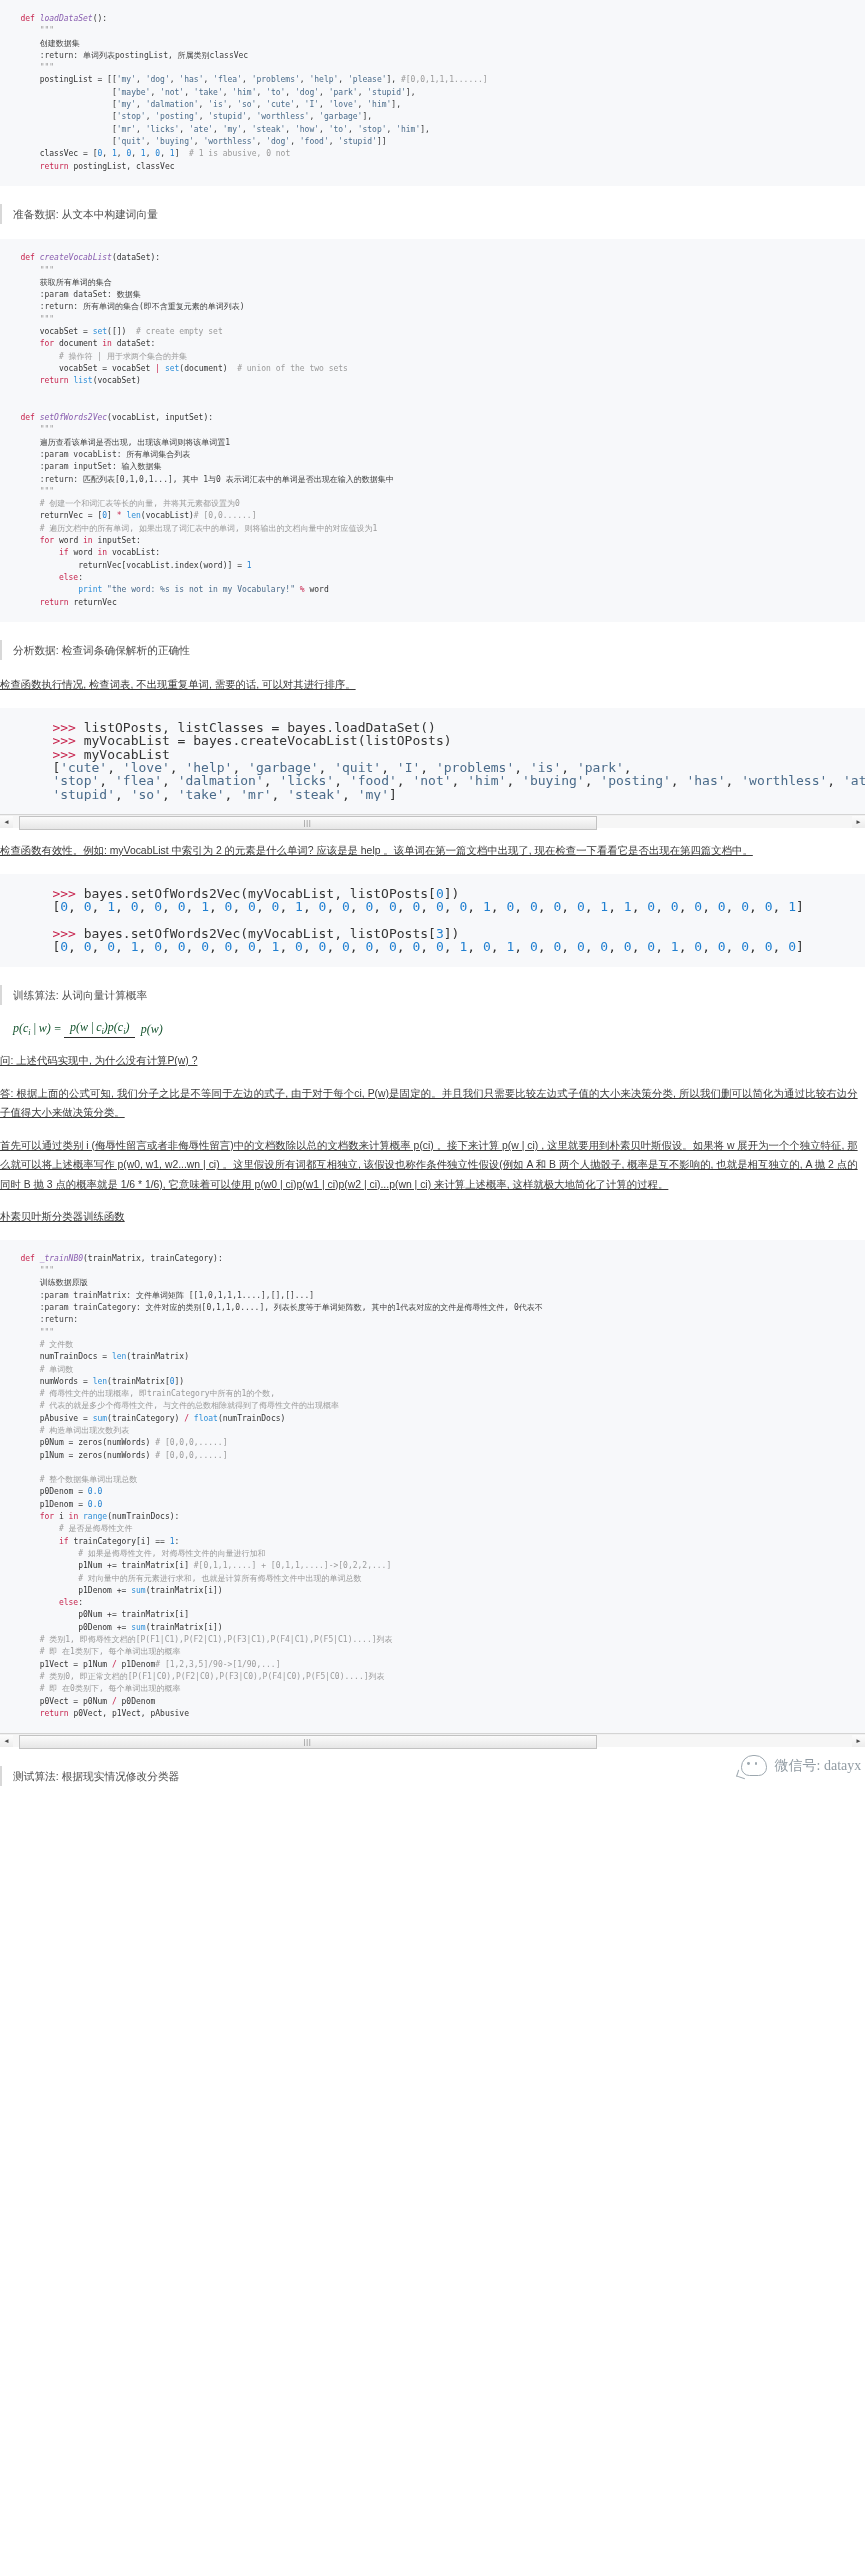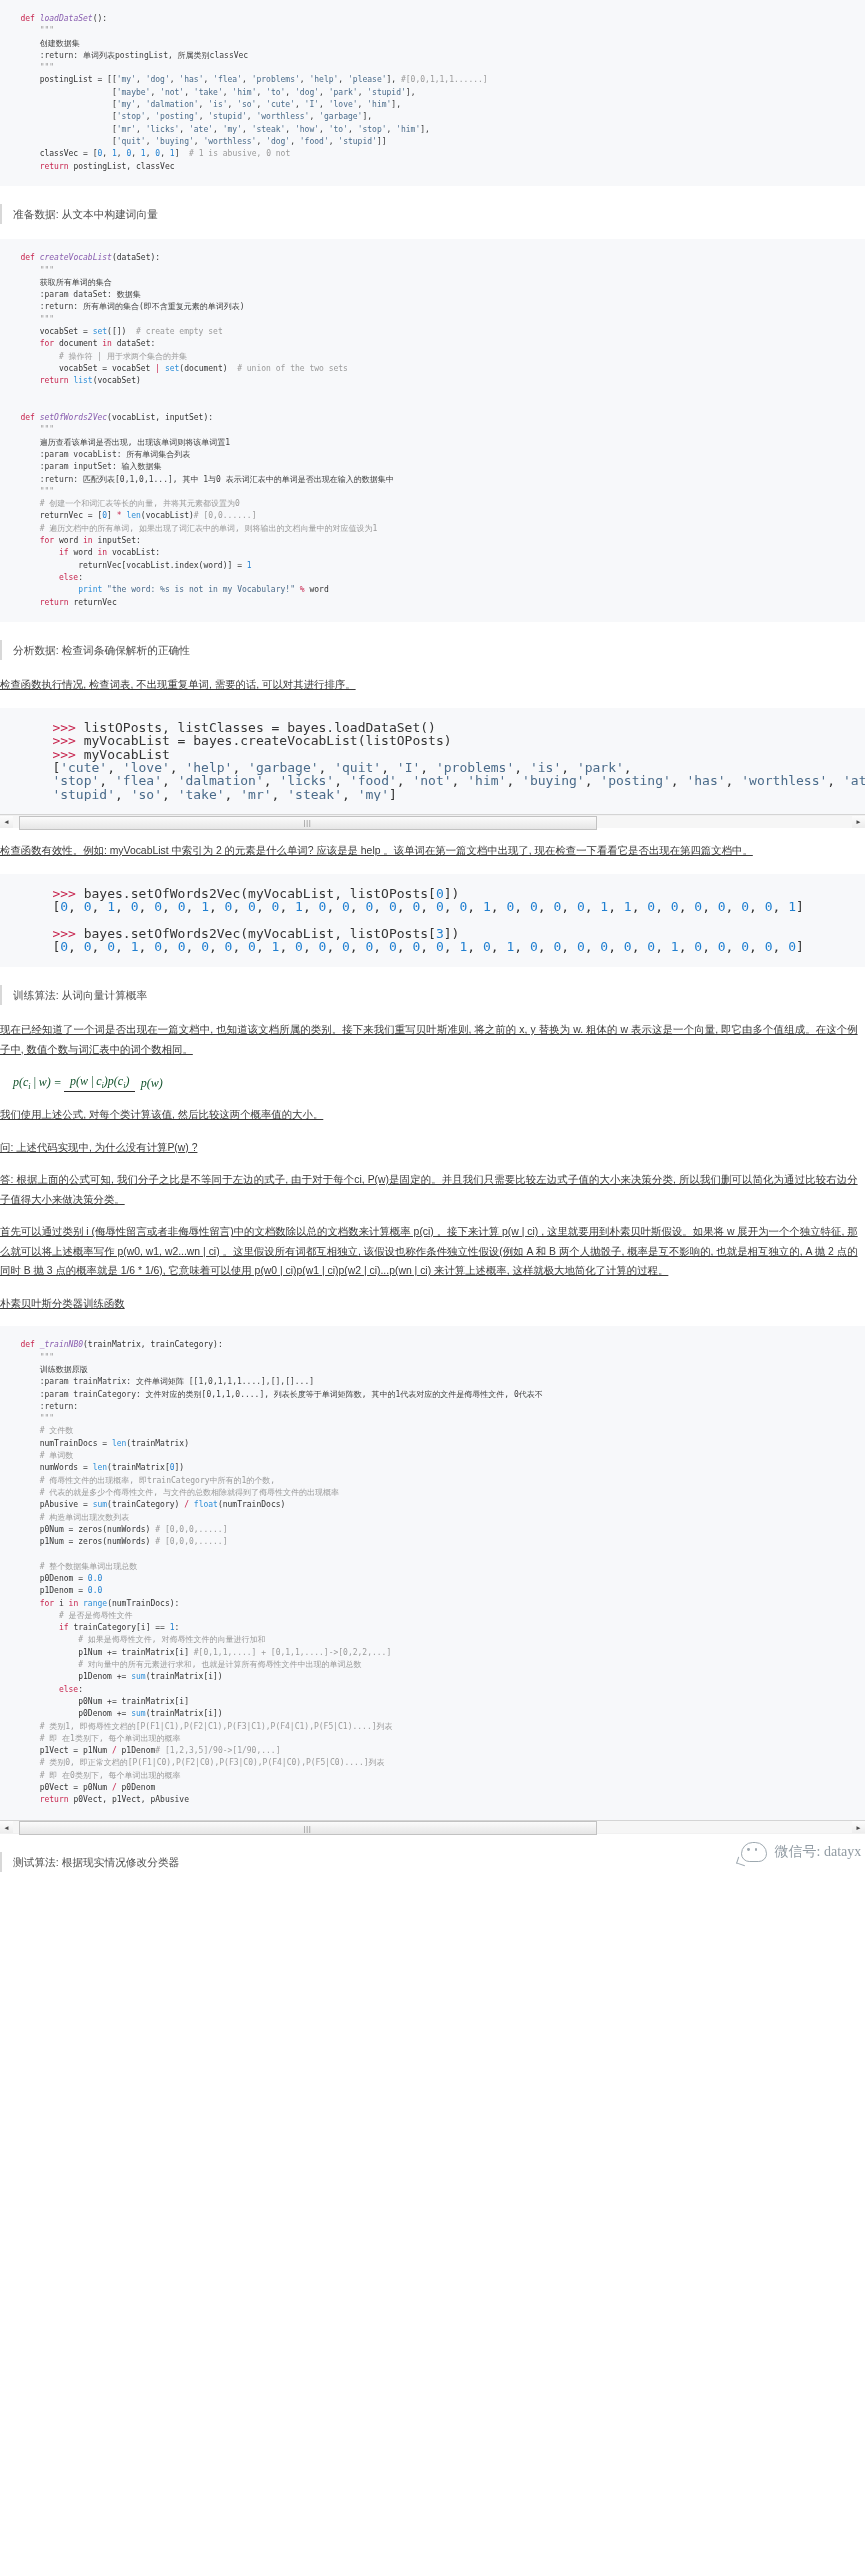--- a/index.html
+++ b/index.html
@@ -220,32 +220,30 @@
   <div class="code-block repl">
     <pre><span class="prompt">&gt;&gt;&gt;</span> bayes.setOfWords2Vec(myVocabList, listOPosts[<span class="num">0</span>])
 [<span class="num">0</span>, <span class="num">0</span>, <span class="num">1</span>, <span class="num">0</span>, <span class="num">0</span>, <span class="num">0</span>, <span class="num">1</span>, <span class="num">0</span>, <span class="num">0</span>, <span class="num">0</span>, <span class="num">1</span>, <span class="num">0</span>, <span class="num">0</span>, <span class="num">0</span>, <span class="num">0</span>, <span class="num">0</span>, <span class="num">0</span>, <span class="num">0</span>, <span class="num">1</span>, <span class="num">0</span>, <span class="num">0</span>, <span class="num">0</span>, <span class="num">0</span>, <span class="num">1</span>, <span class="num">1</span>, <span class="num">0</span>, <span class="num">0</span>, <span class="num">0</span>, <span class="num">0</span>, <span class="num">0</span>, <span class="num">0</span>, <span class="num">1</span>]
 
 <span class="prompt">&gt;&gt;&gt;</span> bayes.setOfWords2Vec(myVocabList, listOPosts[<span class="num">3</span>])
 [<span class="num">0</span>, <span class="num">0</span>, <span class="num">0</span>, <span class="num">1</span>, <span class="num">0</span>, <span class="num">0</span>, <span class="num">0</span>, <span class="num">0</span>, <span class="num">0</span>, <span class="num">1</span>, <span class="num">0</span>, <span class="num">0</span>, <span class="num">0</span>, <span class="num">0</span>, <span class="num">0</span>, <span class="num">0</span>, <span class="num">0</span>, <span class="num">1</span>, <span class="num">0</span>, <span class="num">1</span>, <span class="num">0</span>, <span class="num">0</span>, <span class="num">0</span>, <span class="num">0</span>, <span class="num">0</span>, <span class="num">0</span>, <span class="num">1</span>, <span class="num">0</span>, <span class="num">0</span>, <span class="num">0</span>, <span class="num">0</span>, <span class="num">0</span>]</pre>
   </div>
 
   <div class="sec-head">训练算法: 从词向量计算概率</div>
 
-  <div class="para">现在已经知道了一个词是否出现在一篇文档中, 也知道该文档所属的类别。接下来我们重写贝叶斯准则, 将之前的 x, y 替换为 w. 粗体的 w 表示这是一个向量, 即它由多个值组成。在这个例子中, 数值个数与词汇表中的词个数相同。</div>
 
   <div class="formula">
     <span>p(c<span class="sub">i</span> | w)</span>
     <span>=</span>
     <span class="frac">
       <span class="top">p(w | c<span class="sub">i</span>)p(c<span class="sub">i</span>)</span>
       <span class="bot">p(w)</span>
     </span>
   </div>
 
-  <div class="para">我们使用上述公式, 对每个类计算该值, 然后比较这两个概率值的大小。</div>
   <div class="para">问: 上述代码实现中, 为什么没有计算P(w) ?</div>
   <div class="para">答: 根据上面的公式可知, 我们分子之比是不等同于左边的式子, 由于对于每个ci, P(w)是固定的。并且我们只需要比较左边式子值的大小来决策分类, 所以我们删可以简化为通过比较右边分子值得大小来做决策分类。</div>
   <div class="para">首先可以通过类别 i (侮辱性留言或者非侮辱性留言)中的文档数除以总的文档数来计算概率 p(ci) 。接下来计算 p(w | ci) , 这里就要用到朴素贝叶斯假设。如果将 w 展开为一个个独立特征, 那么就可以将上述概率写作 p(w0, w1, w2...wn | ci) 。这里假设所有词都互相独立, 该假设也称作条件独立性假设(例如 A 和 B 两个人抛骰子, 概率是互不影响的, 也就是相互独立的, A 抛 2 点的同时 B 抛 3 点的概率就是 1/6 * 1/6), 它意味着可以使用 p(w0 | ci)p(w1 | ci)p(w2 | ci)...p(wn | ci) 来计算上述概率, 这样就极大地简化了计算的过程。</div>
   <div class="para">朴素贝叶斯分类器训练函数</div>
 
   <div class="code-block">
     <pre><span class="k">def</span> <span class="fn">_trainNB0</span>(trainMatrix, trainCategory):
     <span class="cm">"""</span>
     <span class="doc">训练数据原版</span>
     <span class="doc">:param trainMatrix: 文件单词矩阵 [[1,0,1,1,1....],[],[]...]</span>

